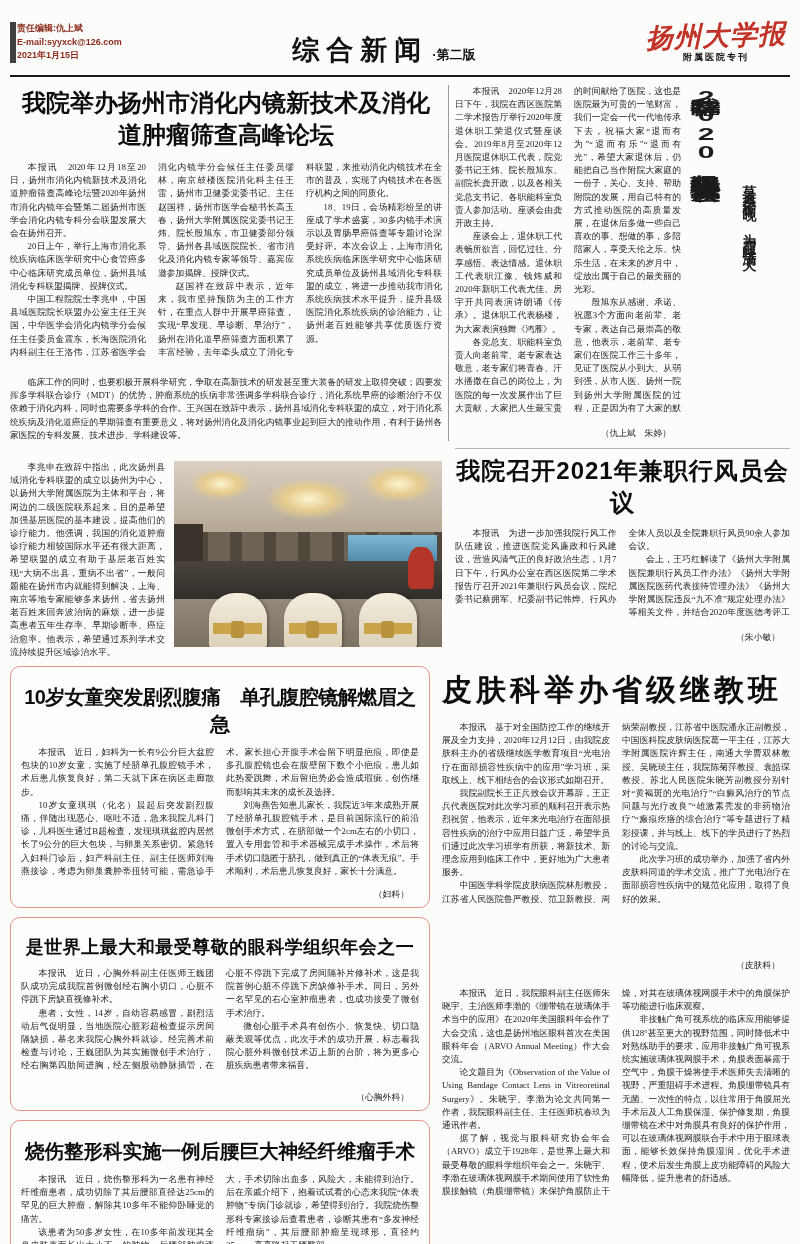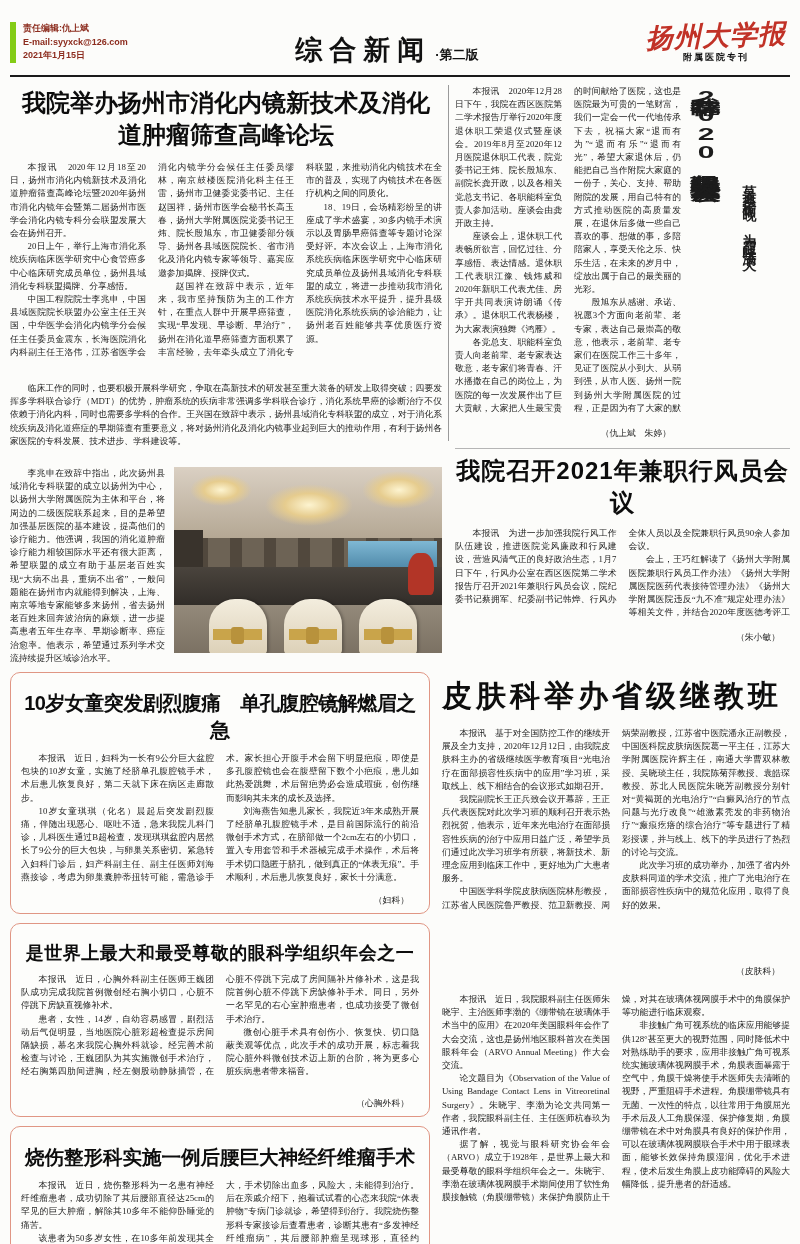--- a/index.html
+++ b/index.html
@@ -1,21 +1,21 @@
 <!DOCTYPE html>
 <html><head>
 <meta charset="utf-8">
 <style>
   html,body{margin:0;padding:0;background:#d9d9d9;}
   .page{position:relative;width:800px;height:1244px;margin:0 auto;background:#fcfcfa;
         box-sizing:border-box;padding:22px 10px 0 10px;overflow:hidden;
         font-family:"Liberation Serif","DejaVu Serif",serif;color:#1c1c1c;}
   
   .masthead{display:flex;justify-content:space-between;align-items:flex-start;height:50px;}
-  .mast-left{border-left:6px solid #84cc16;padding-left:7px;color:#8c2c1e;
+  .mast-left{border-left:6px solid #404040;padding-left:1px;color:#8c2c1e;
              font-family:"Liberation Sans","DejaVu Sans",sans-serif;
              font-size:9px;line-height:13.5px;font-weight:bold;}
   .mast-center{margin-top:10px;white-space:nowrap;}
   .section-title{font-family:Liberation Sans, sans-serif;font-weight:900;
                  font-size:27px;letter-spacing:7px;color:#111;}
   .edition{font-family:"Liberation Sans","DejaVu Sans",sans-serif;font-weight:bold;
            font-size:13px;color:#111;}
   .mast-right{text-align:center;padding-right:4px;}
   .paper-logo{font-family:"DejaVu Serif","Liberation Serif",serif;font-style:italic;
               font-weight:bold;font-size:27px;color:#c13227;letter-spacing:1px;
@@ -27,21 +27,21 @@
   .para{margin:0;text-indent:2em;font-size:8.8px;line-height:13.2px;text-align:justify;}
   .byline{text-align:right;font-size:8.8px;padding:1px 10px 0 0;}
   .cols{column-gap:12px;overflow:hidden;}
   .c2{column-count:2;} .c3{column-count:3;}
   h1,h2{font-family:"Liberation Sans","DejaVu Sans",sans-serif;color:#0d0d0d;}
   
   .band-top{display:flex;margin-top:8px;}
   .forum{width:432px;}
   .forum-head{font-size:24px;font-weight:900;text-align:center;letter-spacing:0;margin:2px 12px 10px;}
   .forum-c3{height:210px;}
-  .forum-wide{height:80px;overflow:hidden;margin-top:11px;}
+  .forum-wide{height:80px;overflow:hidden;margin-top:5px;}
   .photo-row{margin-top:5px;height:196px;overflow:hidden;}
   .vsep{width:1px;background:#9a9a9a;height:356px;margin:0 6px;}
   .retire-wrap{flex:1;}
   .retire{display:flex;height:356px;}
   .retire-cols{width:226px;height:342px;}
   .v-col{writing-mode:vertical-rl;text-orientation:upright;}
   .v-head-box{width:46px;height:356px;margin-left:8px;overflow:hidden;}
   .v-head{font-family:"Liberation Sans","DejaVu Sans",sans-serif;font-weight:900;
           font-size:30px;line-height:1.12;letter-spacing:2px;
           transform:scaleY(0.52);transform-origin:top center;}
@@ -109,21 +109,21 @@
     </div>
   </div>
   <div class="mast-rule"></div>
 
   <div class="band-top">
 
     <div class="forum">
       <h1 class="forum-head">我院举办扬州市消化内镜新技术及消化道肿瘤筛查高峰论坛</h1>
       <div class="cols c3 forum-c3">
         <p class="para">本报讯　2020年12月18至20日，扬州市消化内镜新技术及消化道肿瘤筛查高峰论坛暨2020年扬州市消化内镜年会暨第二届扬州市医学会消化内镜专科分会联盟发展大会在扬州召开。</p>
-        <p class="para">20日上午，举行上海市消化系统疾病临床医学研究中心食管癌多中心临床研究成员单位，扬州县域消化专科联盟揭牌、分享感悟。</p>
+        <p class="para">20日上午，举行上海市消化系统疾病临床医学研究中心食管癌多中心临床研究成员单位，扬州县域消化专科联盟揭牌、授牌仪式。</p>
         <p class="para">中国工程院院士李兆申，中国县域医院院长联盟办公室主任王兴国，中华医学会消化内镜学分会候任主任委员金震东，长海医院消化内科副主任王洛伟，江苏省医学会消化内镜学分会候任主任委员缪林，南京鼓楼医院消化科主任王雷，扬州市卫健委党委书记、主任赵国祥，扬州市医学会秘书长高玉春，扬州大学附属医院党委书记王炜、院长殷旭东，市卫健委部分领导、扬州各县域医院院长、省市消化及消化内镜专家等领导、嘉宾应邀参加揭牌、授牌仪式。</p>
         <p class="para">赵国祥在致辞中表示，近年来，我市坚持预防为主的工作方针，在重点人群中开展早癌筛查，实现“早发现、早诊断、早治疗”，扬州在消化道早癌筛查方面积累了丰富经验，去年牵头成立了消化专科联盟，来推动消化内镜技术在全市的普及，实现了内镜技术在各医疗机构之间的同质化。</p>
         <p class="para">18、19日，会场精彩纷呈的讲座成了学术盛宴，30多内镜手术演示以及胃肠早癌筛查等专题讨论深受好评。本次会议上，上海市消化系统疾病临床医学研究中心临床研究成员单位及扬州县域消化专科联盟的成立，将进一步推动我市消化系统疾病技术水平提升，提升县级医院消化系统疾病的诊治能力，让扬州老百姓能够共享优质医疗资源。</p>
       </div>
       <div class="forum-wide">
         <p class="para">临床工作的同时，也要积极开展科学研究，争取在高新技术的研发甚至重大装备的研发上取得突破；四要发挥多学科联合诊疗（MDT）的优势，肿瘤系统的疾病非常强调多学科联合诊疗，消化系统早癌的诊断治疗不仅依赖于消化内科，同时也需要多学科的合作。王兴国在致辞中表示，扬州县域消化专科联盟的成立，对于消化系统疾病及消化道癌症的早期筛查有重要意义，将对扬州消化及消化内镜事业起到巨大的推动作用，有利于扬州各家医院的专科发展、技术进步、学科建设等。</p>
       </div>
       <div class="photo-row">
         <div class="photo">
           <div class="ph-ceiling"></div>

